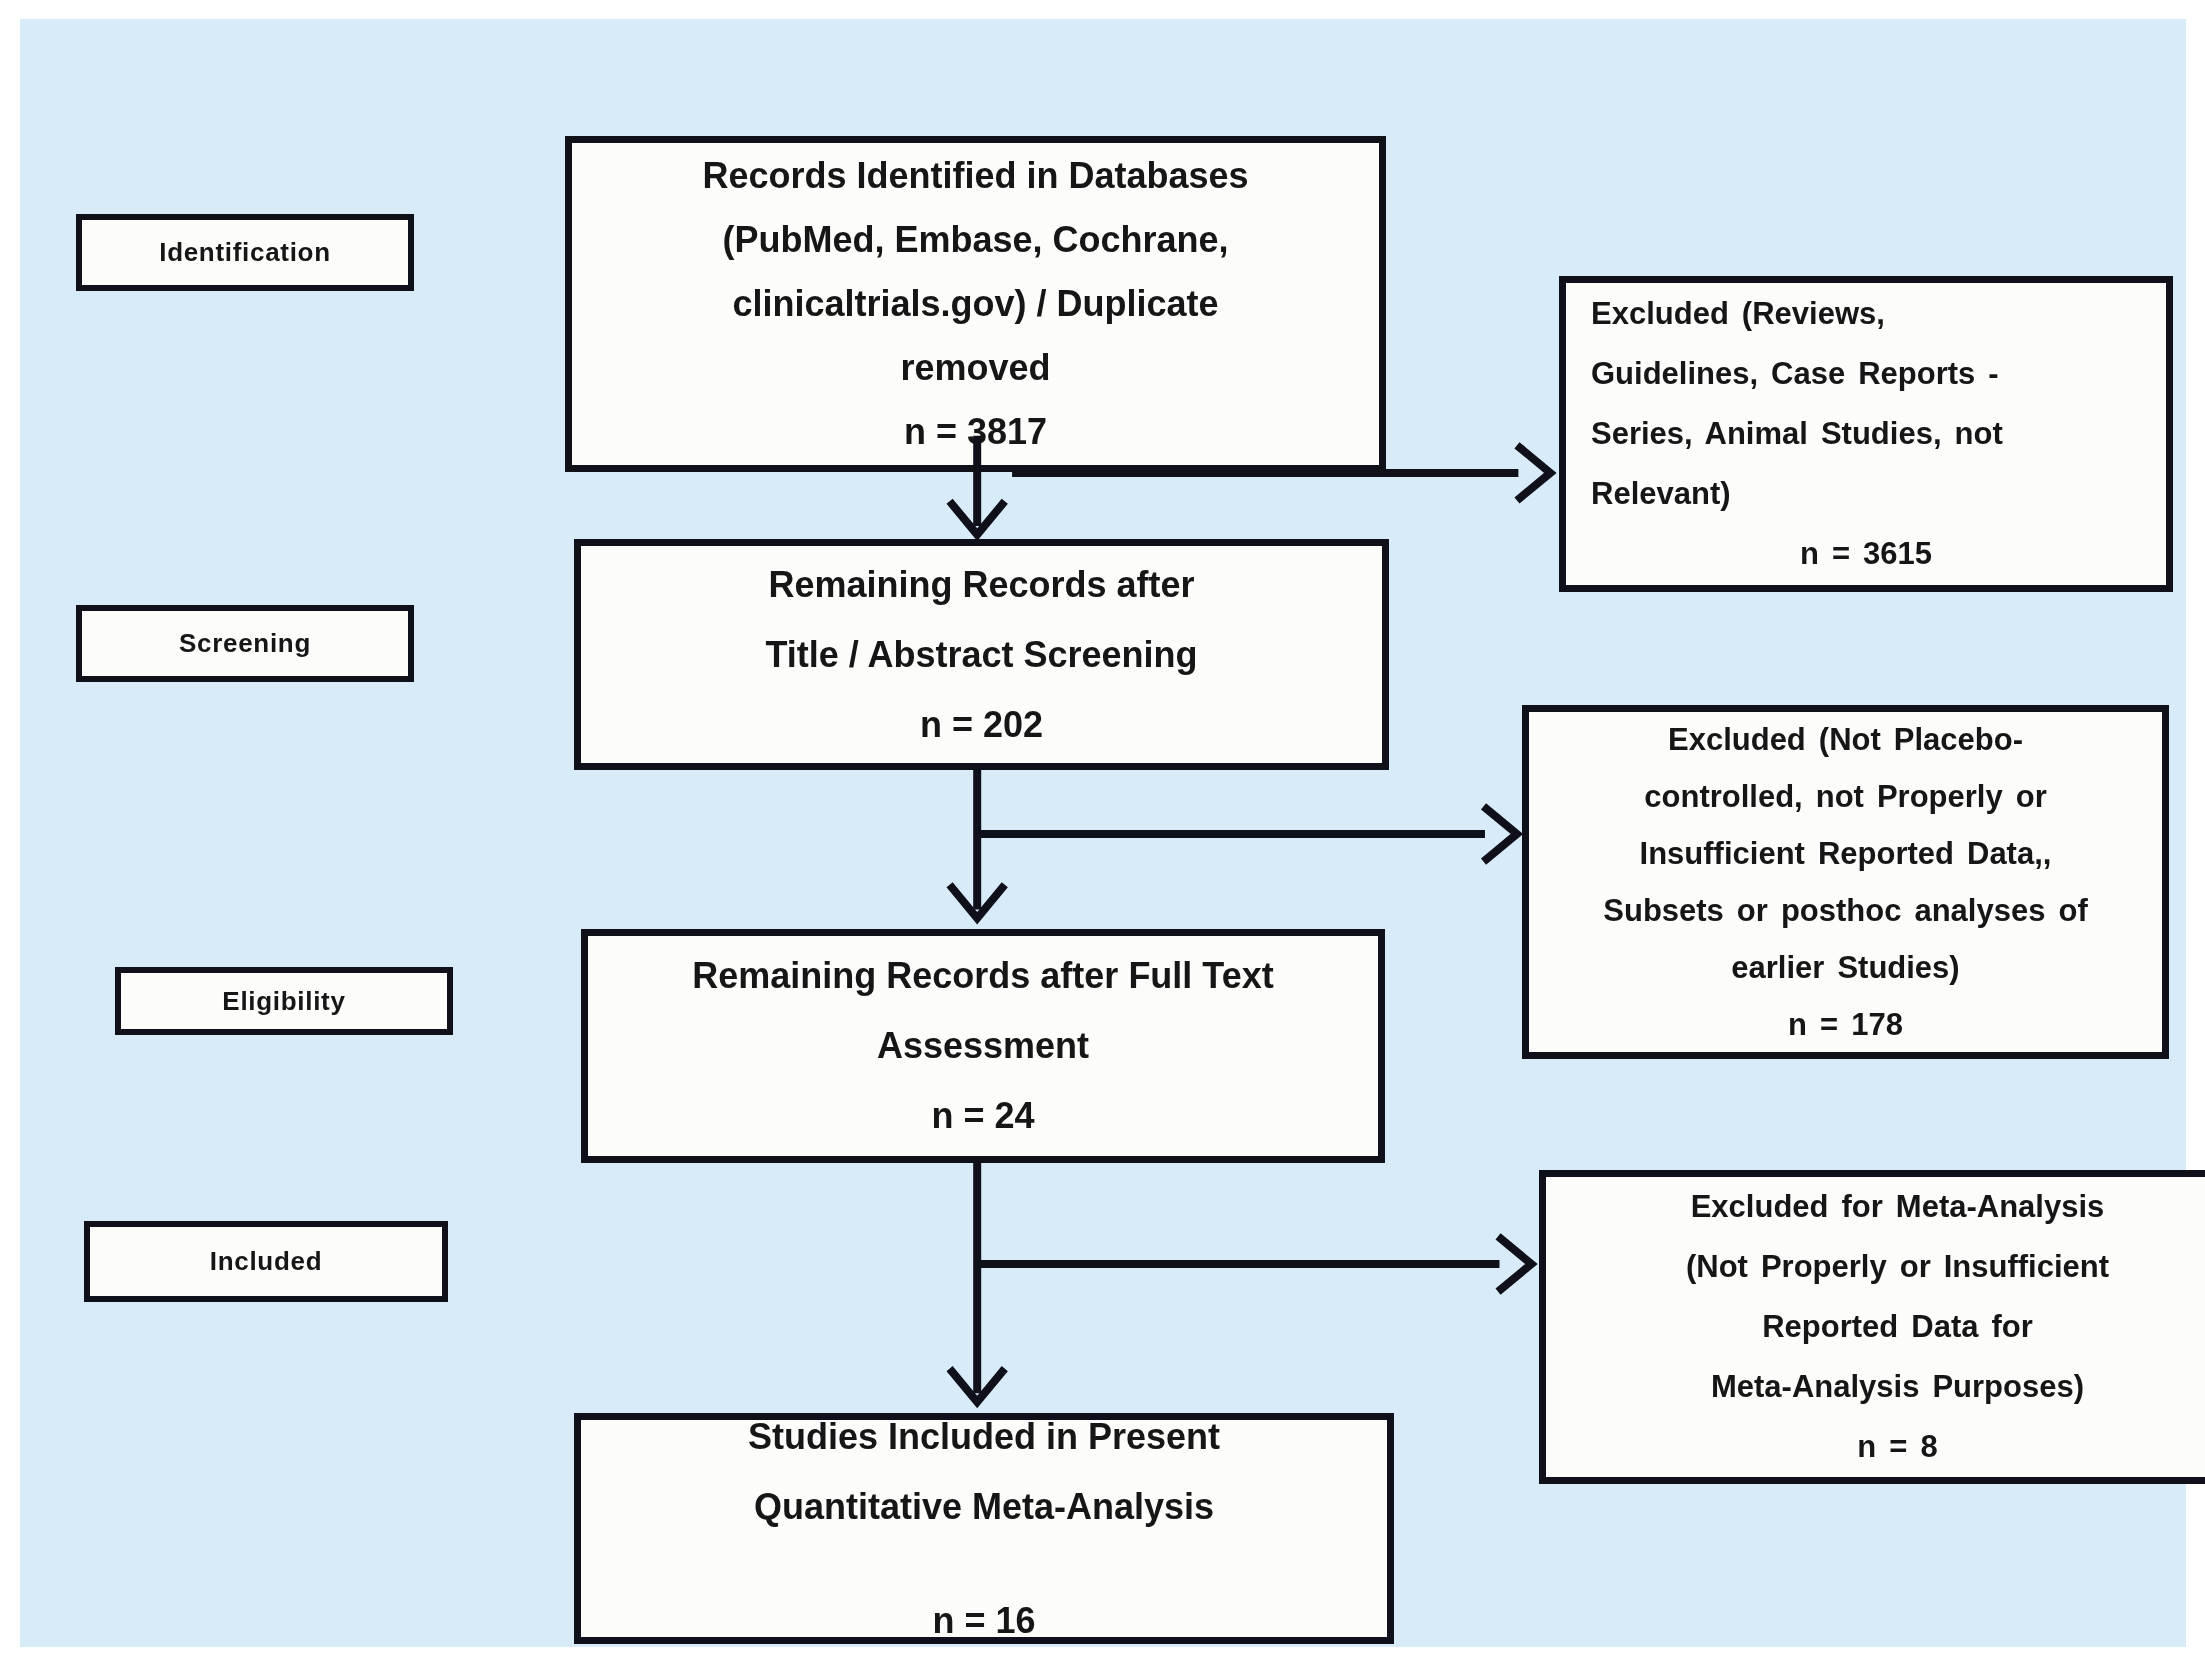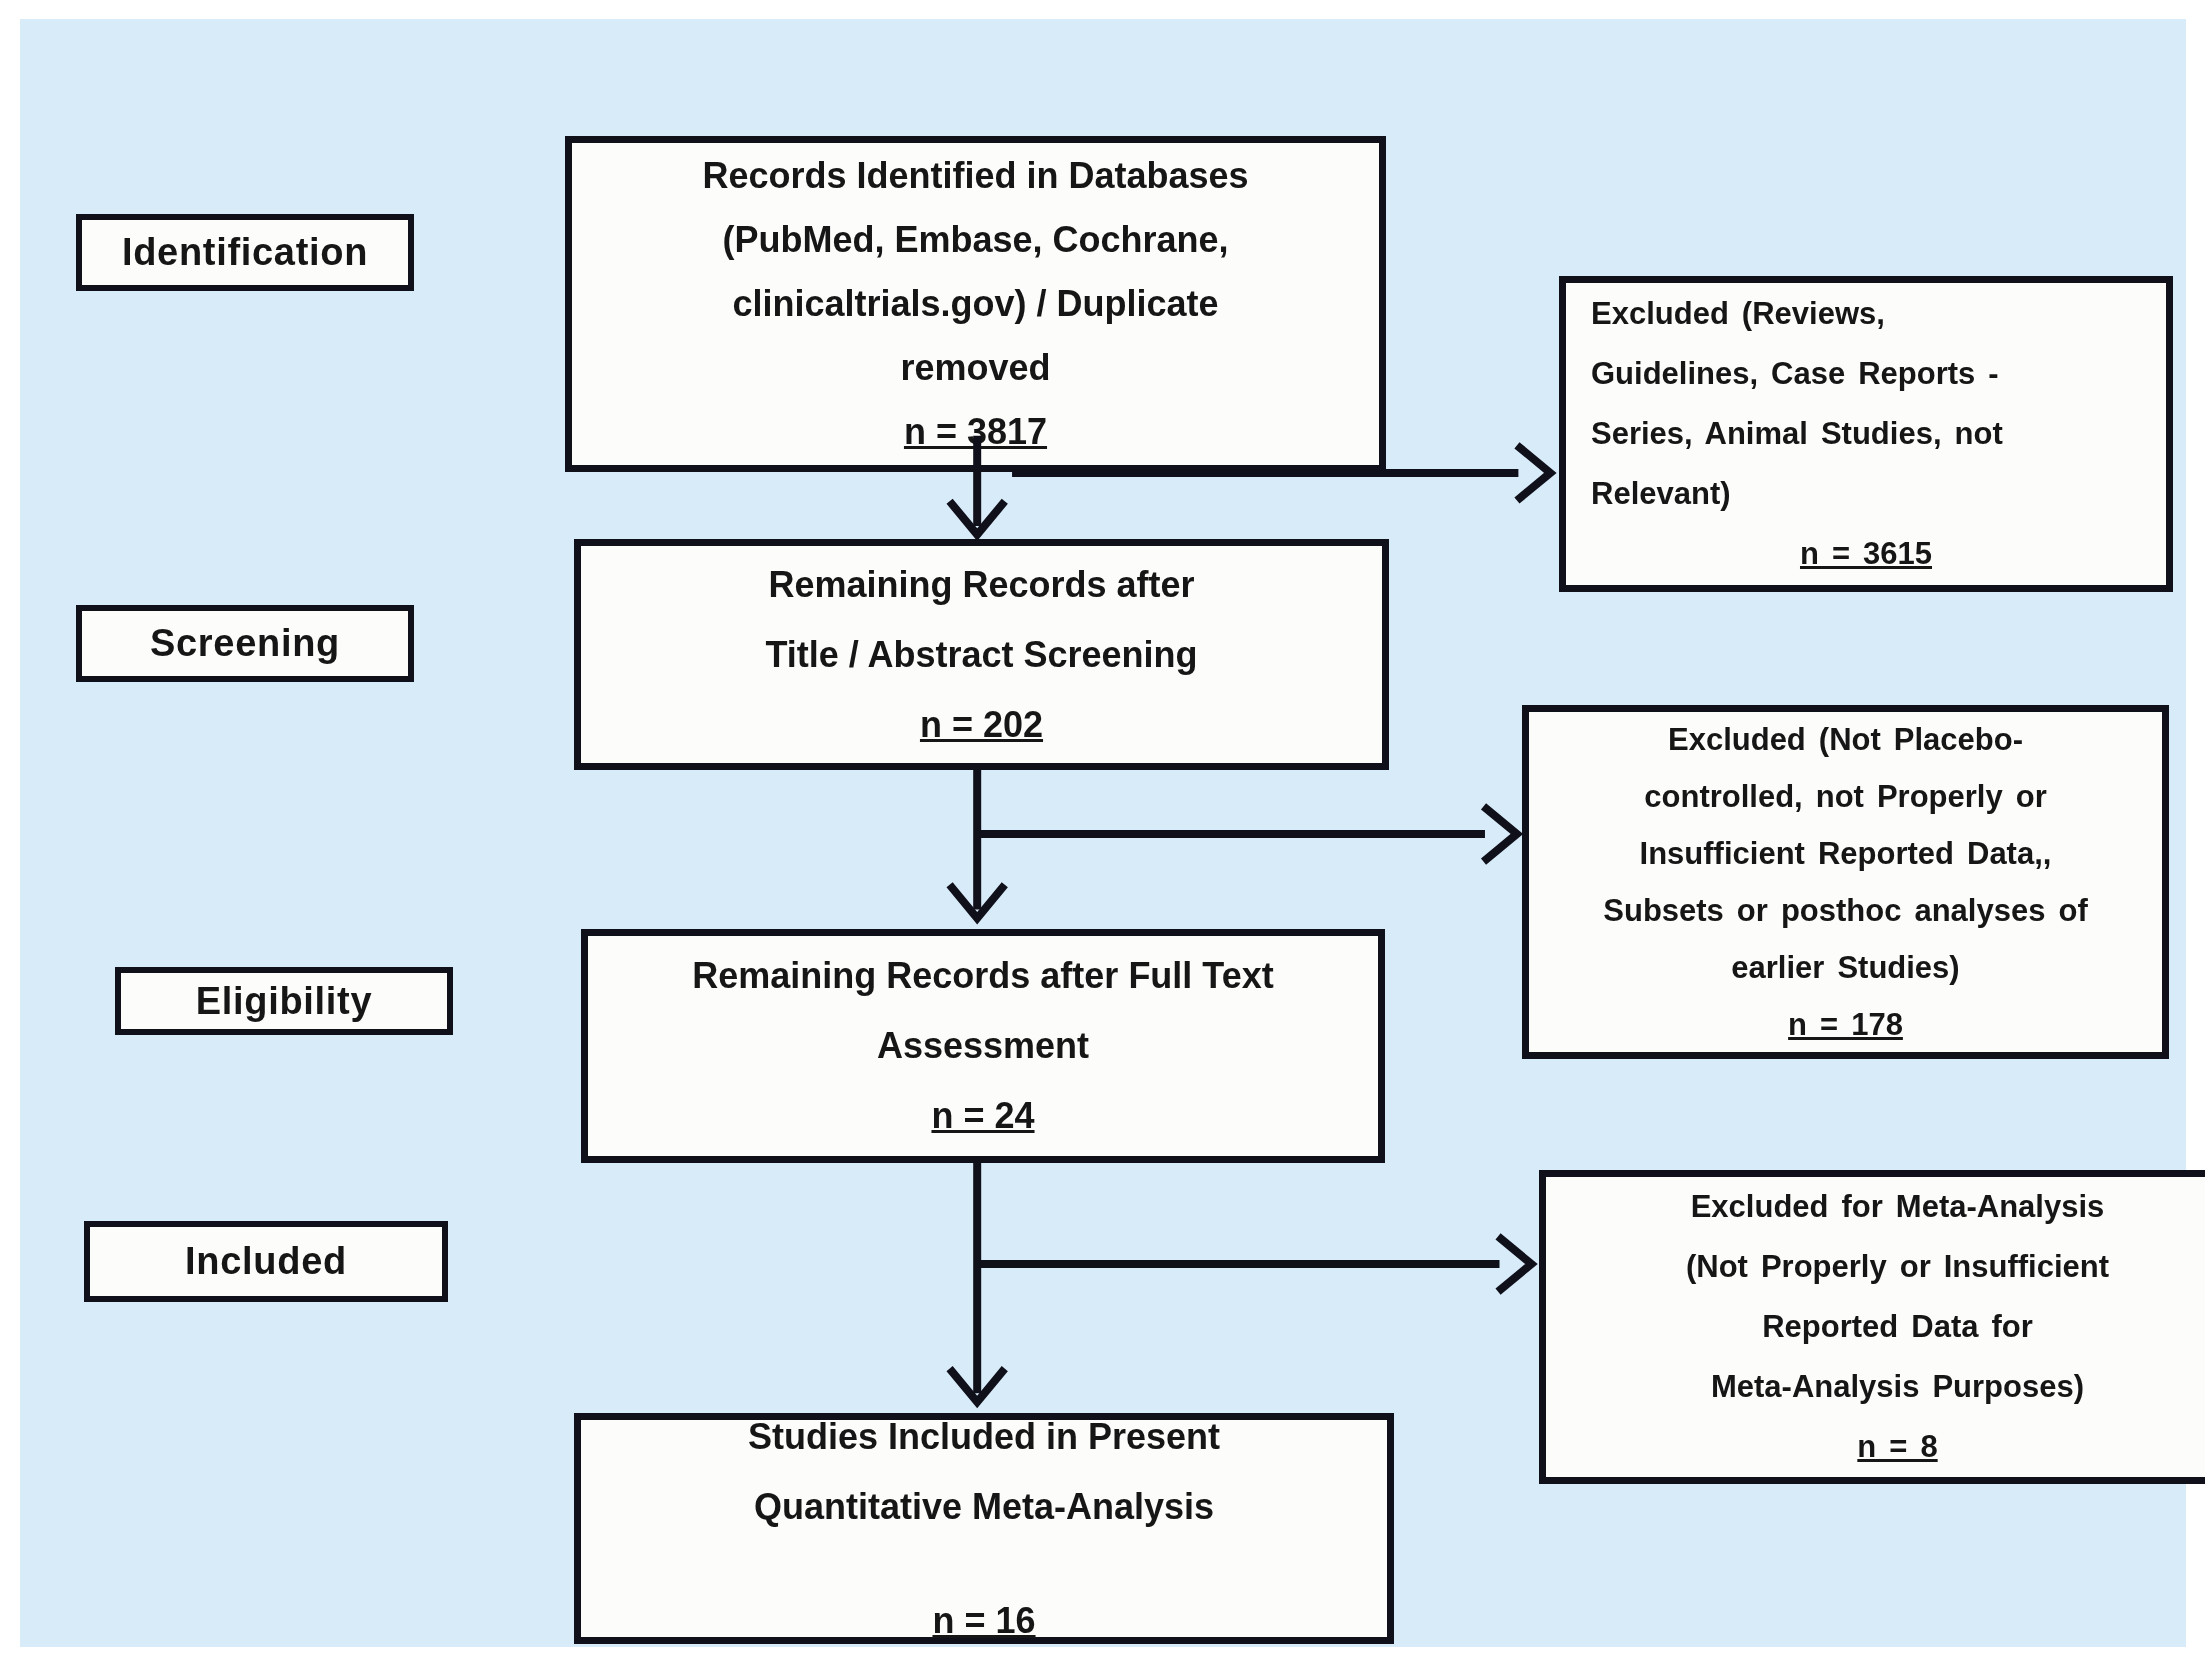--- a/index.html
+++ b/index.html
@@ -25,21 +25,21 @@
     border: 7.3px solid #10101a;
     display: flex;
     flex-direction: column;
     justify-content: center;
     text-align: center;
     font-weight: bold;
     white-space: pre-line;
   }
   .stage-box {
     border-width: 6.5px;
-    font-size: 38px;
+    font-size: 26px;
     letter-spacing: 0.7px;
   }
   .flow-box { font-size: 36px; }
   .excl-box { font-size: 31px; word-spacing: 4.4px; }
 
   
   #stage-identification { left: 76px; top: 214px;  width: 338px; height: 77px; }
   #stage-screening      { left: 76px; top: 605px;  width: 338px; height: 77px; }
   #stage-eligibility    { left: 81px; top: 967px; width: 338px; height: 68px; margin-left: 34px; }
   #stage-included       { left: 84px; top: 1221px; width: 364px; height: 81px; }
@@ -49,21 +49,21 @@
   #flow-screened   { left: 574px; top: 539px;  width: 815px; height: 231px; line-height: 70px; align-items: center; }
   #flow-fulltext   { left: 581px; top: 929px; width: 804px; height: 234px; line-height: 70px; }
   #flow-included   { left: 574px; top: 1413px; width: 820px; height: 231px; line-height: 70px; gap: 44px; }
 
   
   #excl-screening { left: 1559px; top: 276px;  width: 614px; height: 316px; line-height: 60px; }
   #excl-screening .body { text-align: left; padding-left: 25px; }
   #excl-fulltext  { left: 1522px; top: 705px;  width: 647px; height: 354px; line-height: 57px; font-size: 31px; }
   #excl-meta      { left: 1539px; top: 1170px; width: 717px; height: 314px; line-height: 60px; }
 
-  .count { text-align: center; text-decoration: underline; }
+  .count { text-align: center; }
 
   #arrows {
     position: absolute;
     left: 0; top: 0;
     width: 2205px; height: 1665px;
   }
   #arrows path {
     stroke: #10101a;
     stroke-width: 11px;
     fill: none;

